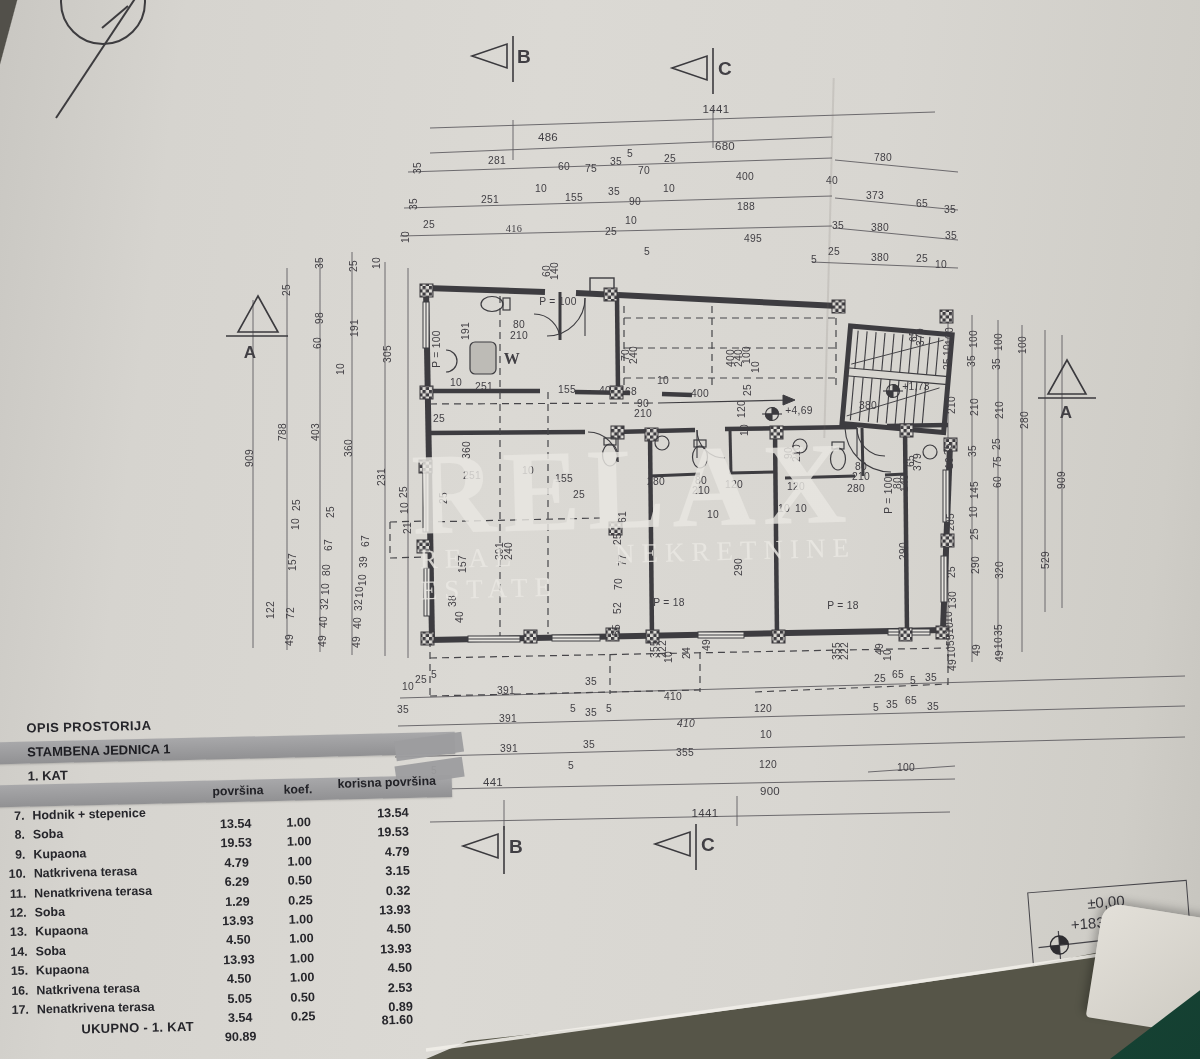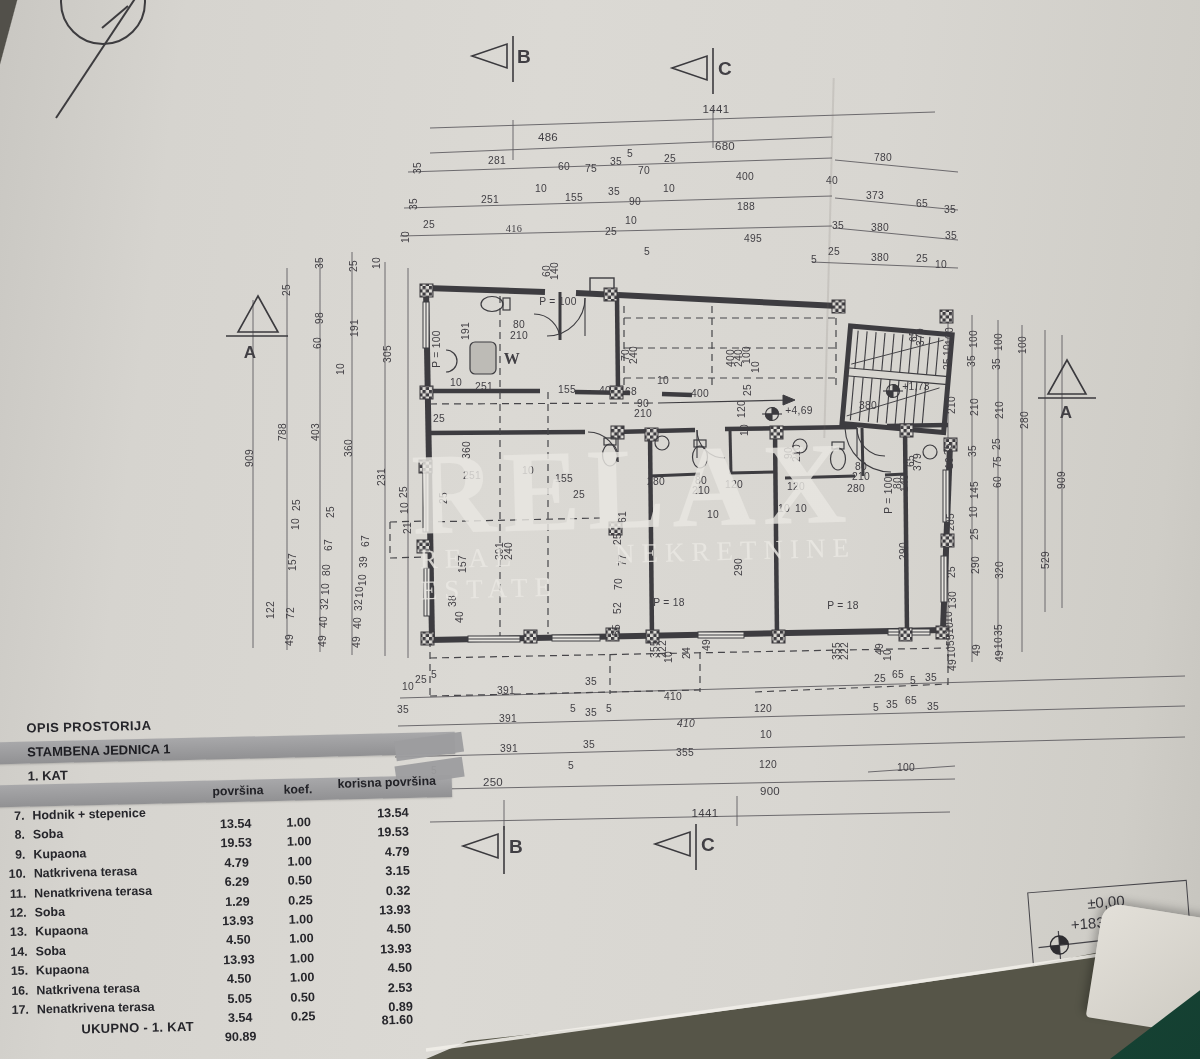--- a/index.html
+++ b/index.html
@@ -483,21 +483,21 @@
     <span class="dim" style="left: 609px; top: 709px;">5</span>
     <span class="dim" style="left: 686px; top: 724px; font-style: italic;">410</span>
     <span class="dim" style="left: 766px; top: 735px;">10</span>
     <span class="dim" style="left: 400px; top: 742px;">40</span>
     <span class="dim" style="left: 434px; top: 771px;">5</span>
     <span class="dim" style="left: 509px; top: 749px;">391</span>
     <span class="dim" style="left: 571px; top: 766px;">5</span>
     <span class="dim" style="left: 589px; top: 745px;">35</span>
     <span class="dim" style="left: 685px; top: 753px;">355</span>
     <span class="dim" style="left: 768px; top: 765px;">120</span>
-    <span class="dim big" style="left: 493px; top: 783px;">250</span>
+    <span class="dim big" style="left: 493px; top: 783px;">441</span>
     <span class="dim big" style="left: 770px; top: 792px;">900</span>
     <span class="dim big" style="left: 705px; top: 814px;">1441</span>
     <span class="dim" style="left: 880px; top: 679px;">25</span>
     <span class="dim" style="left: 898px; top: 675px;">65</span>
     <span class="dim" style="left: 913px; top: 681px;">5</span>
     <span class="dim" style="left: 931px; top: 678px;">35</span>
     <span class="dim" style="left: 876px; top: 708px;">5</span>
     <span class="dim" style="left: 892px; top: 705px;">35</span>
     <span class="dim" style="left: 911px; top: 701px;">65</span>
     <span class="dim" style="left: 933px; top: 707px;">35</span>

